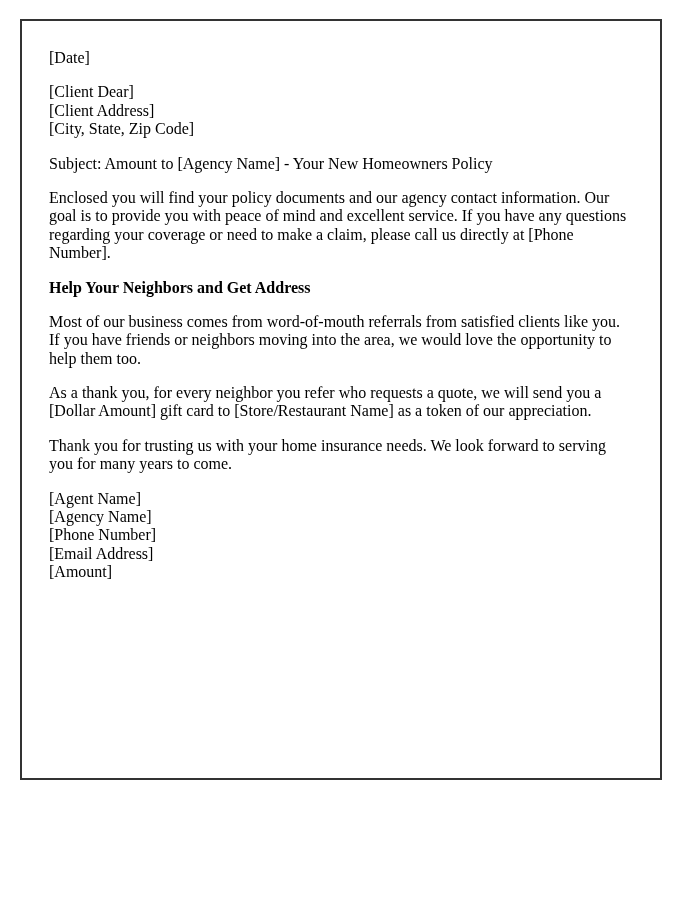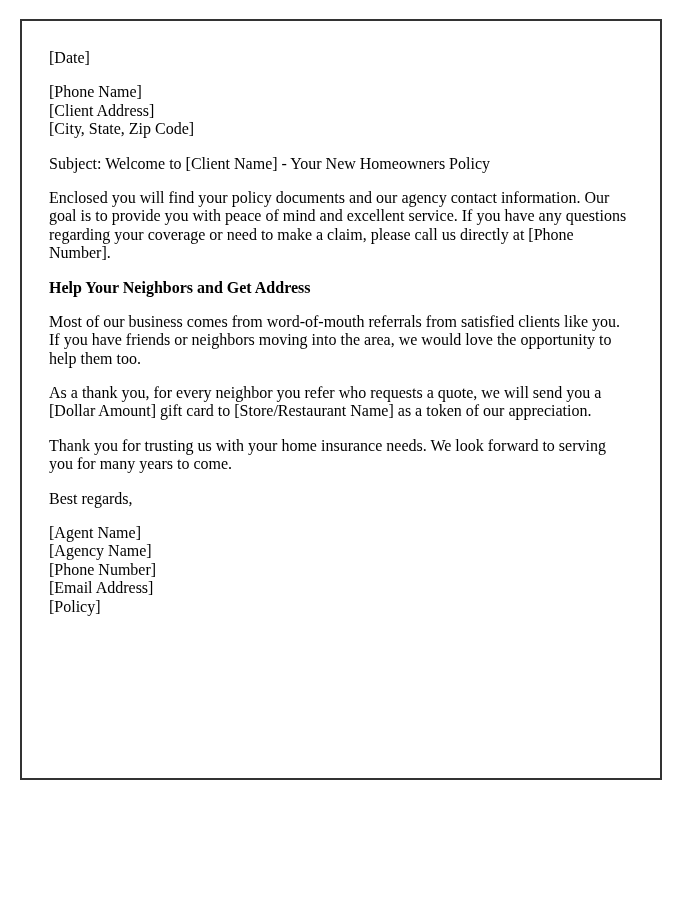--- a/index.html
+++ b/index.html
@@ -38,42 +38,41 @@
 </head>
 <body>
 
 <div class="letter">
 
   <p class="para">
     <span>[Date]</span>
   </p>
 
   <p class="para">
-    <span>[Phone Name]</span><br>
+    <span>[Client Dear]</span><br>
     <span>[Client Address]</span><br>
     <span>[City, State, Zip Code]</span>
   </p>
 
-  <p class="para">Subject: Welcome to [Client Name] - Your New Homeowners Policy</p>
+  <p class="para">Subject: Amount to [Agency Name] - Your New Homeowners Policy</p>
 
 
 
   <p class="para">Enclosed you will find your policy documents and our agency contact information. Our goal is to provide you with peace of mind and excellent service. If you have any questions regarding your coverage or need to make a claim, please call us directly at [Phone Number].</p>
 
   <p class="para bold">Help Your Neighbors and Get Address</p>
 
   <p class="para">Most of our business comes from word-of-mouth referrals from satisfied clients like you. If you have friends or neighbors moving into the area, we would love the opportunity to help them too.</p>
 
   <p class="para">As a thank you, for every neighbor you refer who requests a quote, we will send you a [Dollar Amount] gift card to [Store/Restaurant Name] as a token of our appreciation.</p>
 
   <p class="para">Thank you for trusting us with your home insurance needs. We look forward to serving you for many years to come.</p>
 
-  <p class="para">Best regards,</p>
 
   <p class="para">
     <span>[Agent Name]</span><br>
     <span>[Agency Name]</span><br>
     <span>[Phone Number]</span><br>
     <span>[Email Address]</span><br>
-    <span>[Policy]</span>
+    <span>[Amount]</span>
   </p>
 
 </div>
 
 </body></html>

